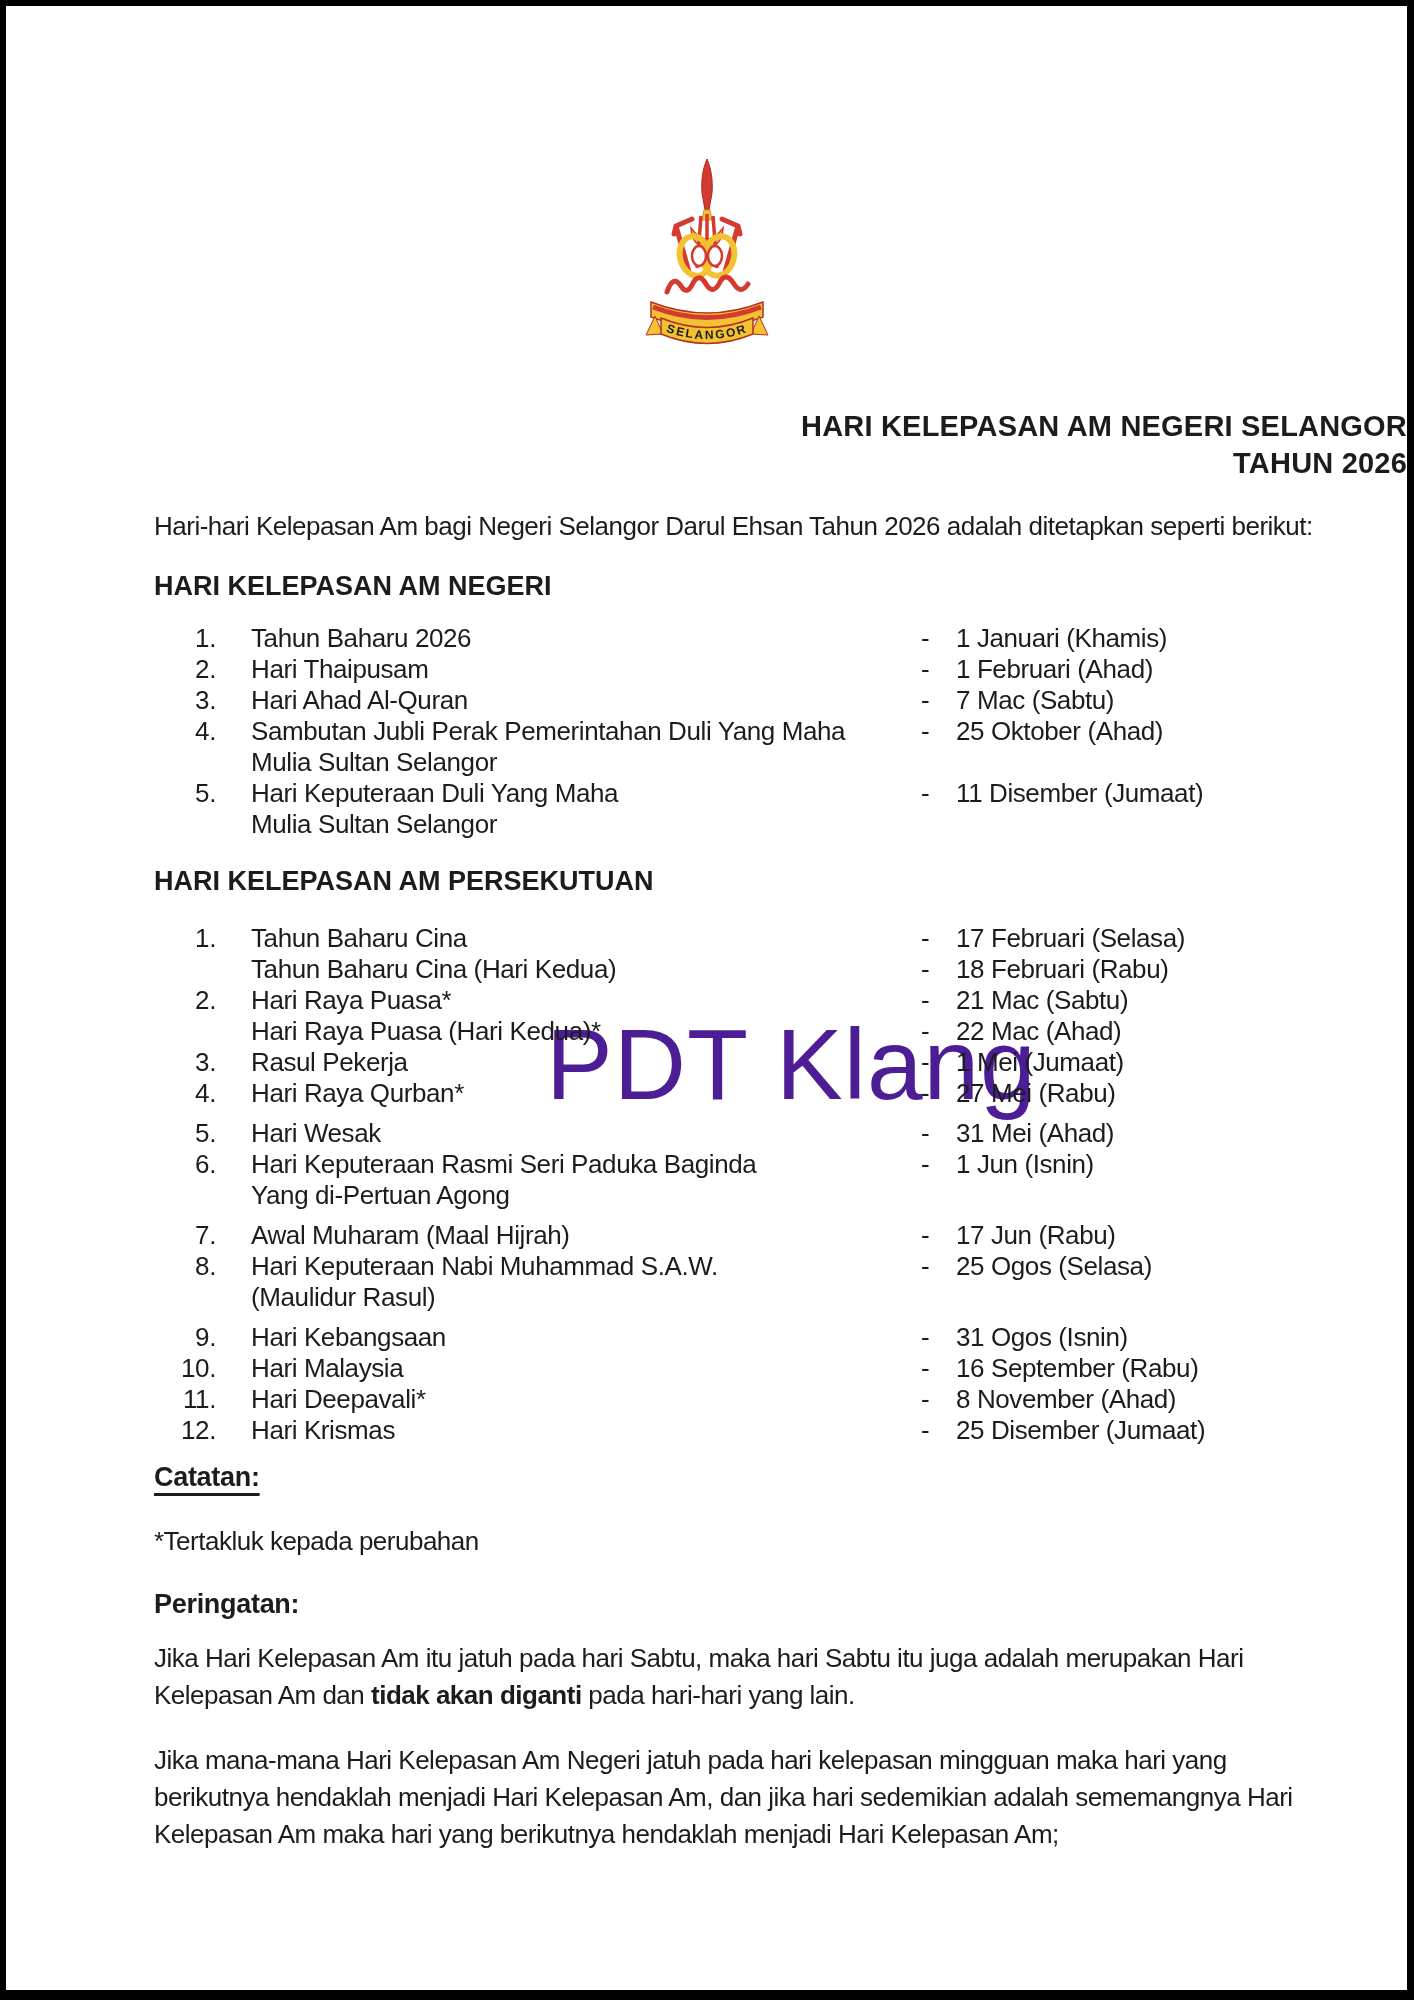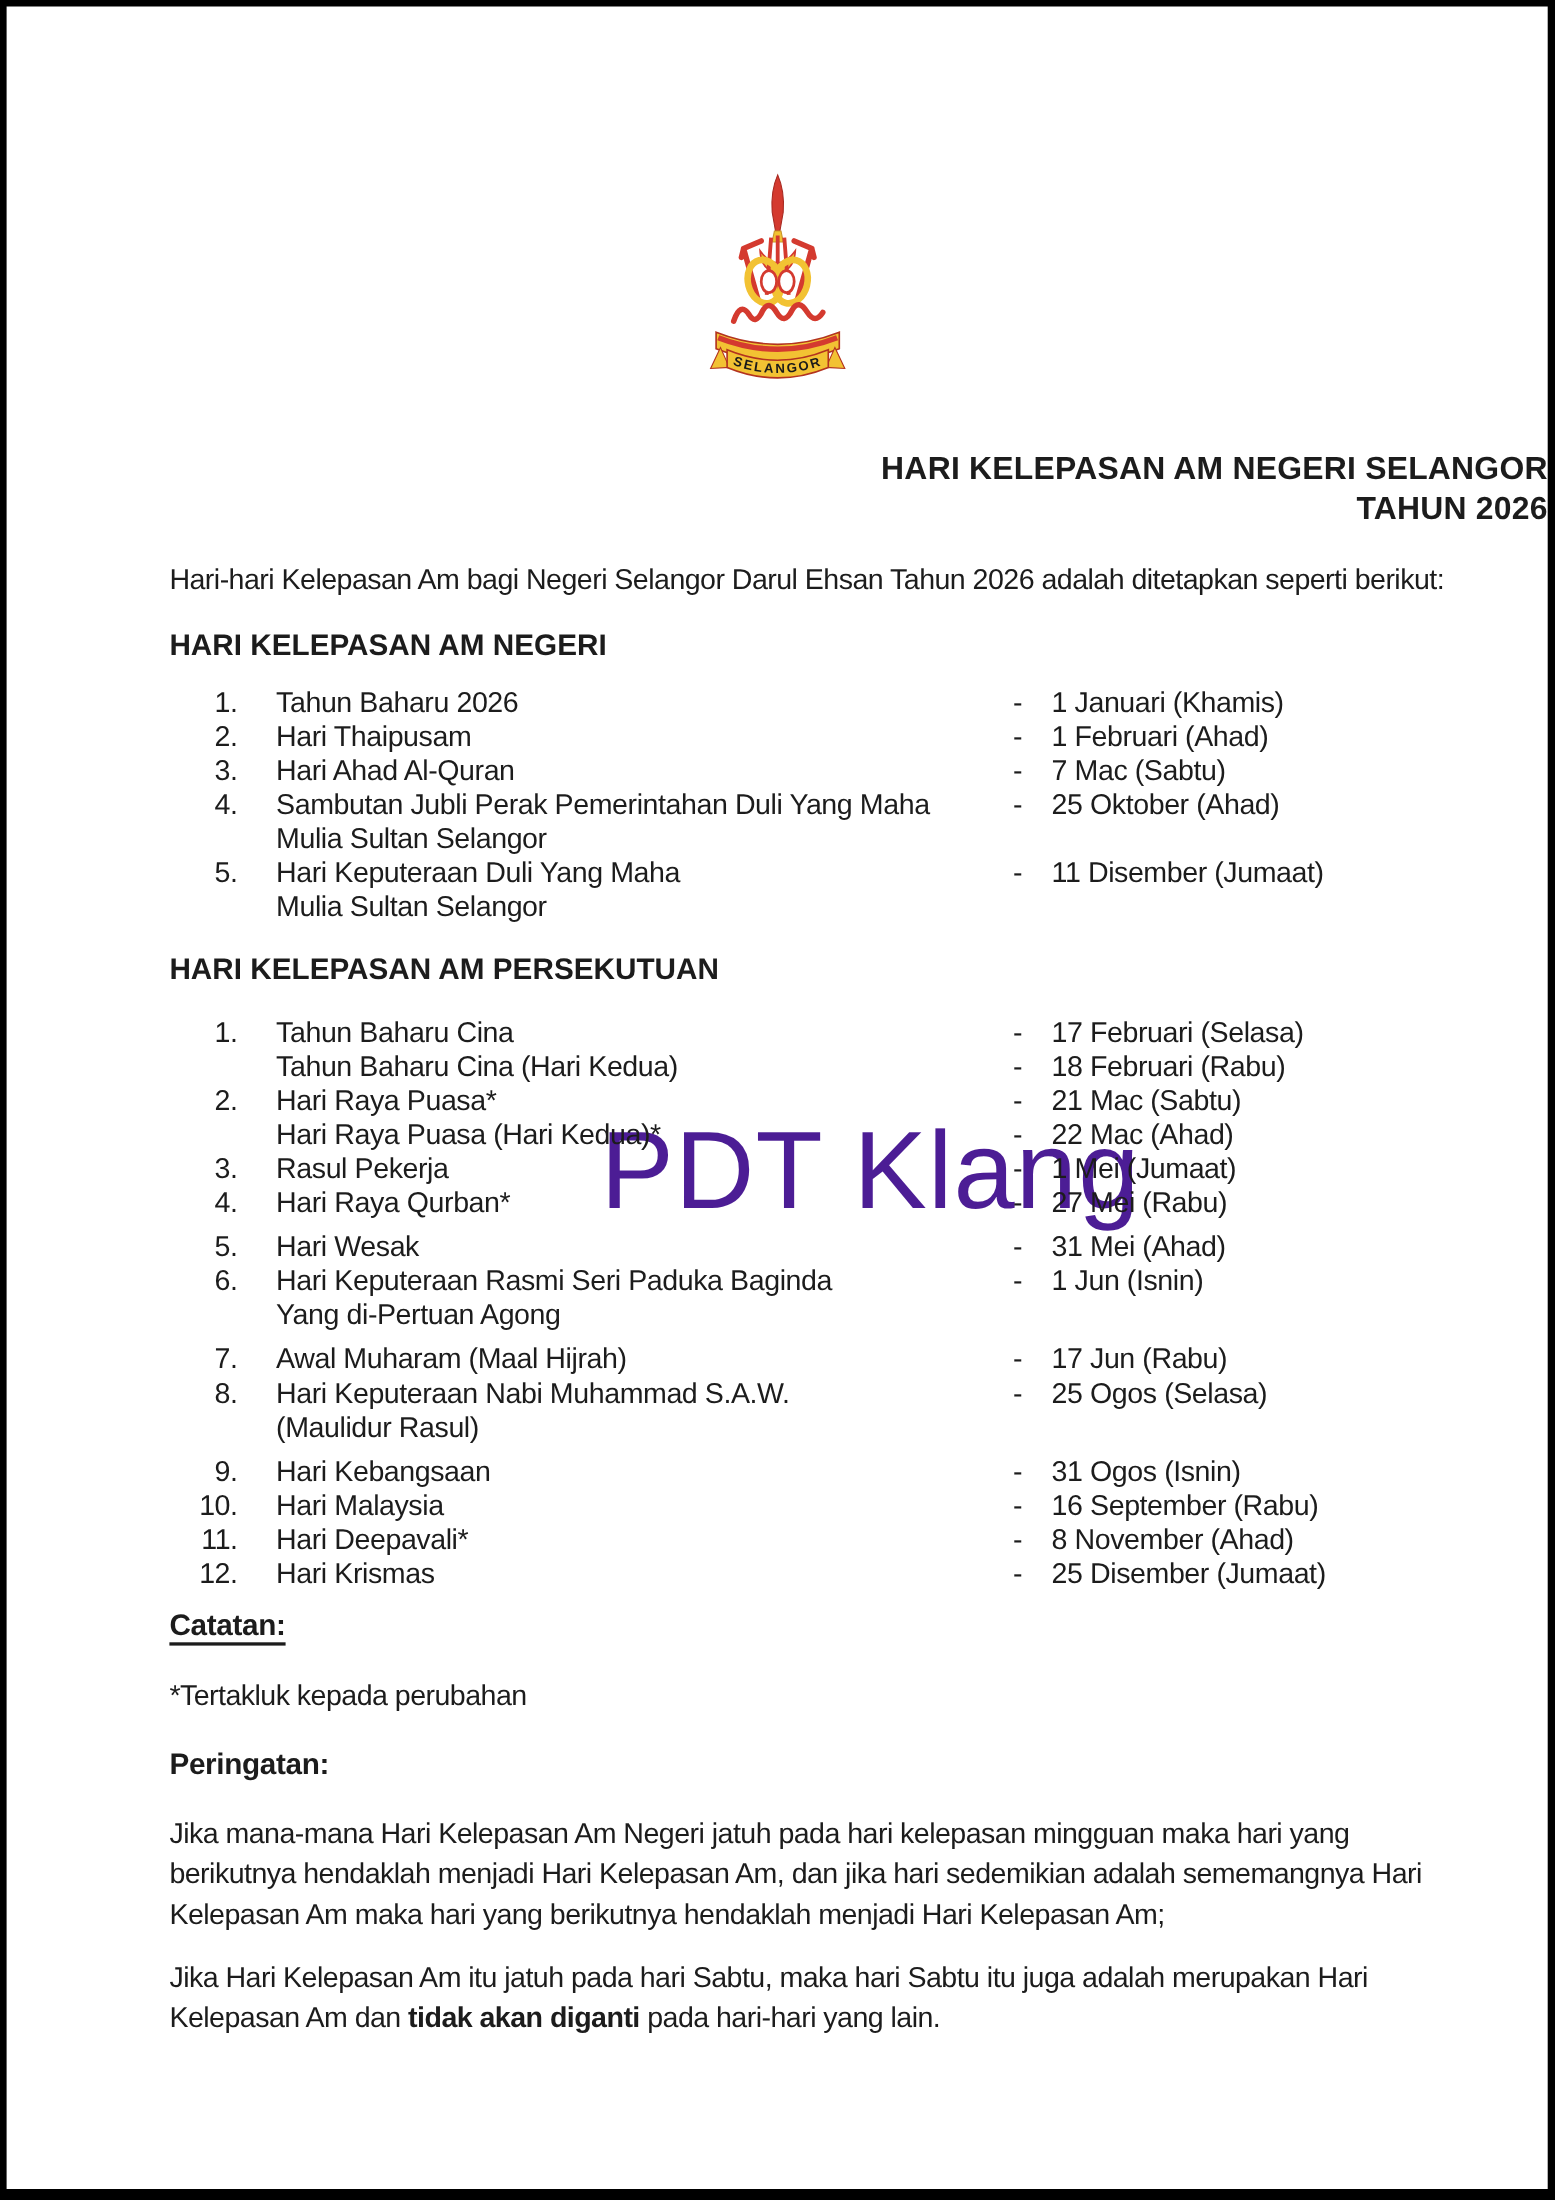--- a/index.html
+++ b/index.html
@@ -279,20 +279,20 @@
           <span class="date">25 Disember (Jumaat)</span>
         </div>
       </div>
 
     <div class="catatan-heading">Catatan:</div>
 
     <div class="note-text">*Tertakluk kepada perubahan</div>
 
     <div class="peringatan-heading">Peringatan:</div>
 
-    <div class="para">Jika mana-mana Hari Kelepasan Am Negeri jatuh pada hari kelepasan mingguan maka hari yang berikutnya hendaklah menjadi Hari Kelepasan Am, dan jika hari sedemikian adalah sememangnya Hari Kelepasan Am maka hari yang berikutnya hendaklah menjadi Hari Kelepasan Am;</div>
-
     <div class="para second">
       <span>Jika Hari Kelepasan Am itu jatuh pada hari Sabtu, maka hari Sabtu itu juga adalah merupakan Hari Kelepasan Am dan </span><b>tidak akan diganti</b><span> pada hari-hari yang lain.</span>
     </div>
 
+    <div class="para">Jika mana-mana Hari Kelepasan Am Negeri jatuh pada hari kelepasan mingguan maka hari yang berikutnya hendaklah menjadi Hari Kelepasan Am, dan jika hari sedemikian adalah sememangnya Hari Kelepasan Am maka hari yang berikutnya hendaklah menjadi Hari Kelepasan Am;</div>
+
   </div>
 </div>
 
 </body></html>

